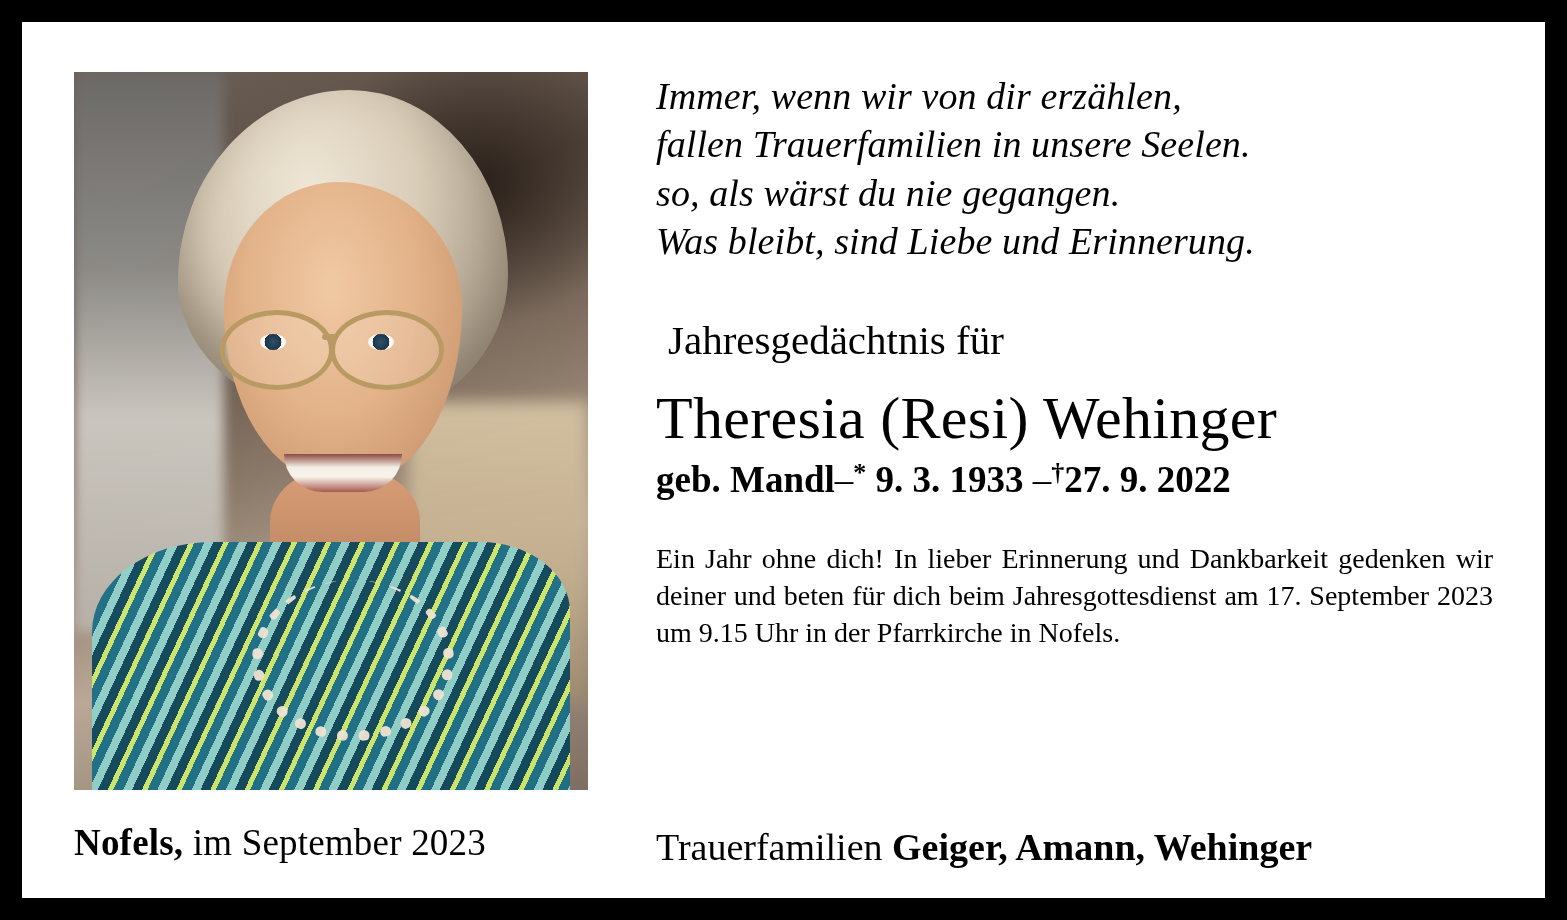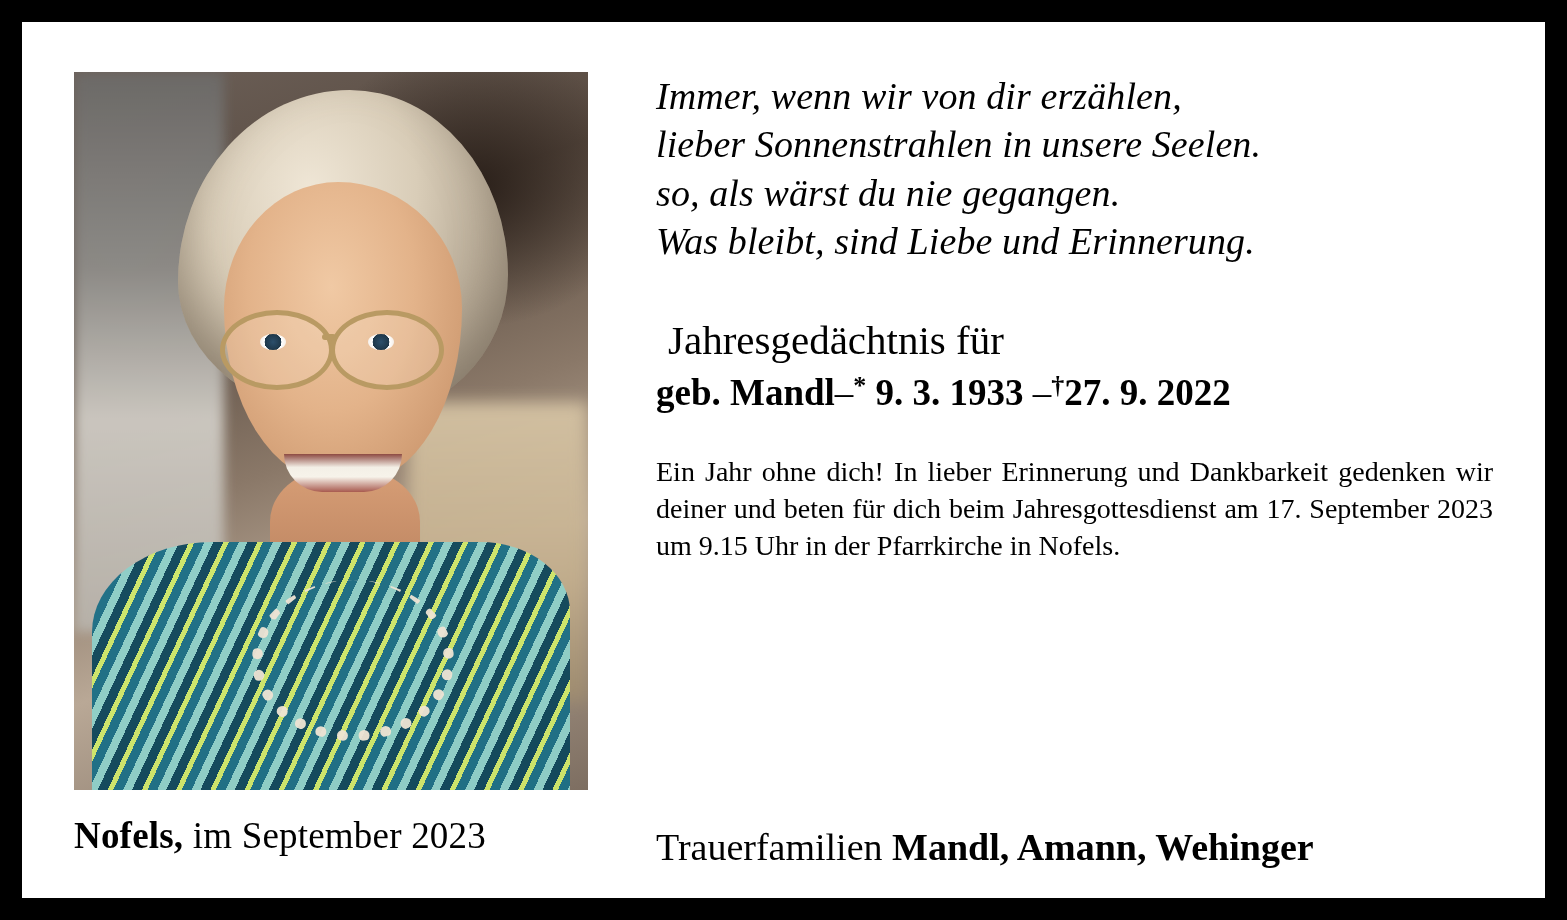--- a/index.html
+++ b/index.html
@@ -235,21 +235,21 @@
     margin-top: 36px;
     font-size: 38px;
     line-height: 1.15;
     white-space: nowrap;
   }
   .families b { font-weight: bold; }
 
   .bottom-row {
     display: flex;
     flex-direction: row;
-    align-items: flex-start;
+    align-items: center;
   }
 </style>
 </head>
 <body>
 
 <div class="notice">
   <div class="inner">
 
     <div class="main-row">
 
@@ -269,44 +269,45 @@
           <div class="photo-mouth"></div>
           <div class="photo-body"></div>
           <div class="photo-pearls"></div>
         </div>
       </div>
 
       <div class="text-col">
 
         <div class="verse">
           <div>Immer, wenn wir von dir erzählen,</div>
-          <div>lieber Sonnenstrahlen in unsere Seelen.</div>
+          <div>fallen Trauerfamilien in unsere Seelen.</div>
           <div>so, als wärst du nie gegangen.</div>
           <div>Was bleibt, sind Liebe und Erinnerung.</div>
         </div>
 
         <div class="subtitle">Jahresgedächtnis für</div>
 
+        <div class="name">Theresia (Resi) Wehinger</div>
 
         <div class="dates">
           <span>geb. Mandl</span><span class="dash">–</span><span class="sym">*</span> <span>9. 3. 1933</span> <span class="dash">–</span><span class="sym">†</span><span>27. 9. 2022</span>
         </div>
 
         <div class="body-text">Ein Jahr ohne dich! In lieber Erinnerung und Dankbarkeit gedenken wir deiner und beten für dich beim Jahresgottesdienst am 17. September 2023 um 9.15 Uhr in der Pfarrkirche in Nofels.</div>
 
       </div>
     </div>
 
     <div class="bottom-row">
       <div class="portrait-col">
         <div class="place-line">
           <span class="place-name">Nofels,</span><span> im September 2023</span>
         </div>
       </div>
       <div class="text-col">
         <div class="families">
-          <span>Trauerfamilien </span><b>Mandl, Amann, Wehinger</b>
+          <span>Trauerfamilien </span><b>Geiger, Amann, Wehinger</b>
         </div>
       </div>
     </div>
 
   </div>
 </div>
 
 </body></html>

